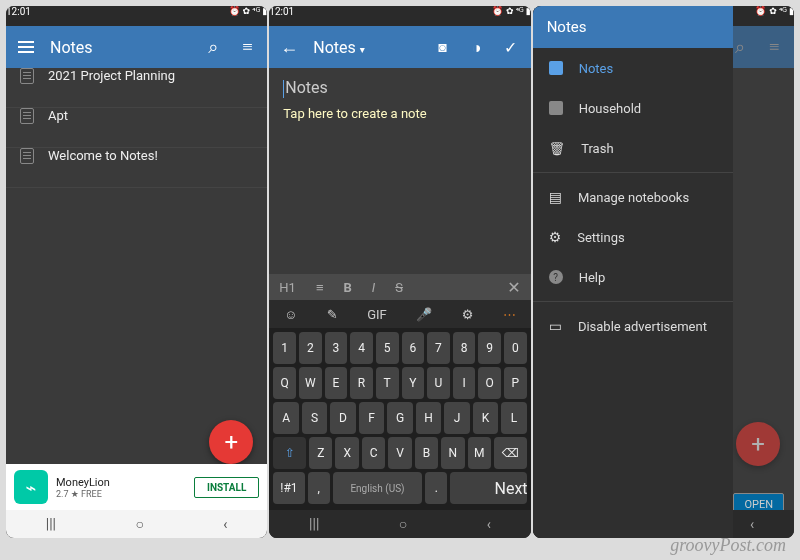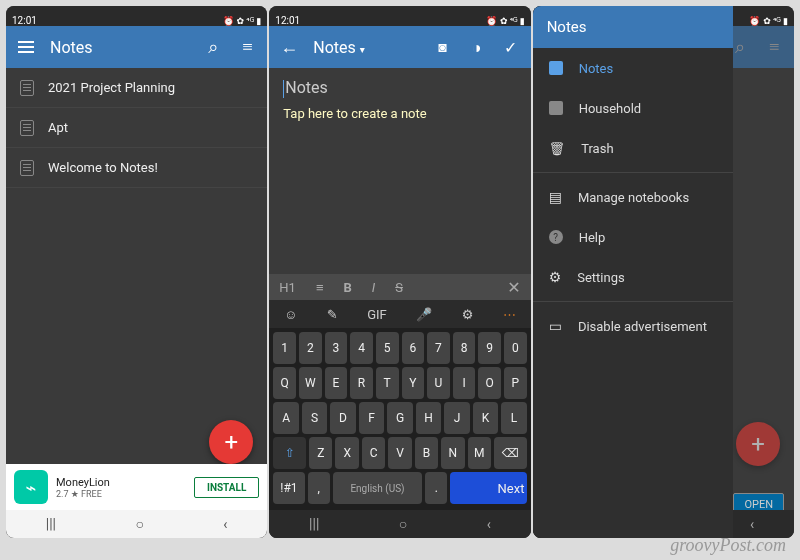--- a/index.html
+++ b/index.html
@@ -1,33 +1,33 @@
 <!DOCTYPE html>
 <html><head>
 <meta charset="utf-8">
 <style>
   * { box-sizing: border-box; margin: 0; padding: 0; }
   body { background: #dcdcdc; width: 800px; height: 560px; font-family: Roboto, Arial, sans-serif; overflow: hidden; position: relative; }
   .phones { display: flex; gap: 2px; padding: 6px; }
   .phone { width: 262px; height: 532px; background: #3a3a3a; border-radius: 8px; overflow: hidden; display: flex; flex-direction: column; position: relative; }
-  .statusbar { height: 20px; background: #2a2a2a; color: #fff; font-size: 10px; display: flex; align-items: flex-end; padding: 0 6px; justify-content: space-between; }
+  .statusbar { height: 20px; background: #2a2a2a; color: #fff; font-size: 10px; display: flex; align-items: flex-start; padding: 0 0; justify-content: space-between; }
   .status-right { display: flex; gap: 2px; align-items: center; font-size: 9px; }
   .appbar { height: 42px; background: #3b78b5; color: #fff; display: flex; align-items: center; padding: 0 10px; gap: 14px; }
   .appbar .title { font-size: 16px; flex: 1; }
   .appbar .icon-btn { width: 20px; height: 20px; display: flex; align-items: center; justify-content: center; cursor: pointer; }
   .hamburger::before { content:""; display:block; width:16px; height:2px; background:#fff; box-shadow:0 -5px 0 #fff, 0 5px 0 #fff; }
   .back::before { content:"←"; font-size:18px; }
   .search::before { content:"⌕"; font-size:18px; }
   .sort::before { content:"≡"; font-size:18px; transform:scaleY(0.7); }
   .camera::before { content:"◙"; font-size:14px; position:relative; }
   .palette::before { content:"◑"; font-size:16px; }
   .check::before { content:"✓"; font-size:16px; }
   .chevron::before { content:"▾"; font-size:10px; margin-left:4px; }
   .content { flex: 1; background: #3a3a3a; overflow: hidden; position: relative; }
-  .note-list .row { height: 40px; border-bottom: 1px solid #444; display: flex; align-items: center; padding: 0 14px; color: #eee; font-size: 13px; gap: 14px; }
+  .note-list .row { height: 40px; border-bottom: 1px solid #444; display: flex; align-items: flex-start; padding: 0 14px; color: #eee; font-size: 13px; gap: 14px; }
   .doc-icon { width: 14px; height: 16px; border: 1.5px solid #888; border-radius: 2px; position: relative; }
   .doc-icon::after { content:""; position:absolute; left:2px; right:2px; top:3px; height:1px; background:#888; box-shadow:0 3px 0 #888, 0 6px 0 #888; }
   .fab { position: absolute; bottom: 74px; right: 14px; width: 44px; height: 44px; border-radius: 50%; background: #e53935; color:#fff; display:flex; align-items:center; justify-content:center; font-size:24px; box-shadow:0 2px 6px rgba(0,0,0,0.4); }
   .ad { position:absolute; left:0; right:0; bottom:28px; height:46px; background:#fff; display:flex; align-items:center; padding:4px 8px; gap:8px; }
   .ad-icon { width:34px; height:34px; background:#00c9a7; border-radius:6px; display:flex; align-items:center; justify-content:center; color:#fff; font-size:18px; }
   .ad-text .t1 { font-size:11px; color:#222; }
   .ad-text .t2 { font-size:9px; color:#666; }
   .ad-btn { margin-left:auto; border:1px solid #0a7d3c; color:#0a7d3c; font-size:10px; padding:4px 12px; border-radius:2px; font-weight:bold; }
   .navbar { position:absolute; left:0; right:0; bottom:0; height:28px; background:#f4f4f4; display:flex; align-items:center; justify-content:space-around; color:#555; font-size:14px; }
   .navbar.dark { background:#2a2a2a; color:#aaa; }
@@ -37,21 +37,21 @@
   .editor .body-ph { color:#fef9c3; font-size:13px; }
   .fmt-bar { position:absolute; left:0; right:0; bottom:238px; height:26px; background:#4a4a4a; display:flex; align-items:center; padding:0 10px; gap:20px; color:#aaa; font-size:13px; }
   .fmt-bar .close { margin-left:auto; font-size:16px; }
   .kbd-toprow { position:absolute; left:0; right:0; bottom:210px; height:28px; background:#2b2b2b; display:flex; align-items:center; justify-content:space-around; color:#ccc; font-size:13px; }
   .kbd-toprow .dots { color:#e67e22; }
   .keyboard { position:absolute; left:0; right:0; bottom:28px; height:182px; background:#1f1f1f; display:flex; flex-direction:column; padding:4px; gap:3px; }
   .krow { display:flex; gap:3px; justify-content:center; }
   .key { flex:1; background:#444; color:#eee; border-radius:4px; display:flex; align-items:center; justify-content:center; font-size:12px; height:32px; min-width:0; }
   .key.wide { flex:1.4; }
   .key.space { flex:4; font-size:10px; color:#aaa; }
-  .key.action { background:#1d4ed8; font-size:13px;padding-left:45px; }
+  .key.action { background:#404040; font-size:16px;padding-left:45px; }
   .key.shift { background:#333; color:#5aa0e6; }
   .drawer { position:absolute; left:0; top:0; bottom:0; width:200px; background:#2f2f2f; z-index:5; color:#ddd; font-size:13px; }
   .drawer .hdr { height:42px; background:#3b78b5; color:#fff; display:flex; align-items:center; padding:0 14px; font-size:15px; }
   .drawer .item { height:40px; display:flex; align-items:center; padding:0 16px; gap:16px; }
   .drawer .item.sel { color:#5aa0e6; }
   .drawer hr { border:none; border-top:1px solid #444; margin:4px 0; }
   .sq-icon { width:14px; height:14px; background:#5aa0e6; border-radius:2px; }
   .sq-icon.grey { background:#888; }
   .trash::before { content:"🗑"; font-size:13px; filter:grayscale(1); }
   .book::before { content:"▤"; font-size:14px; }
@@ -234,26 +234,26 @@
       <div class="item">
           <span class="trash"></span>
           <span>Trash</span>
         </div>
       <hr>
       <div class="item">
           <span class="book"></span>
           <span>Manage notebooks</span>
         </div>
       <div class="item">
+          <span class="gear"></span>
+          <span>Settings</span>
+        </div>
+      <div class="item">
           <span class="help"></span>
           <span>Help</span>
-        </div>
-      <div class="item">
-          <span class="gear"></span>
-          <span>Settings</span>
         </div>
       <hr>
       <div class="item">
           <span class="screen"></span>
           <span>Disable advertisement</span>
         </div>
     </div>
     <div class="navbar dark">
       <span>|||</span>
       <span>○</span>

